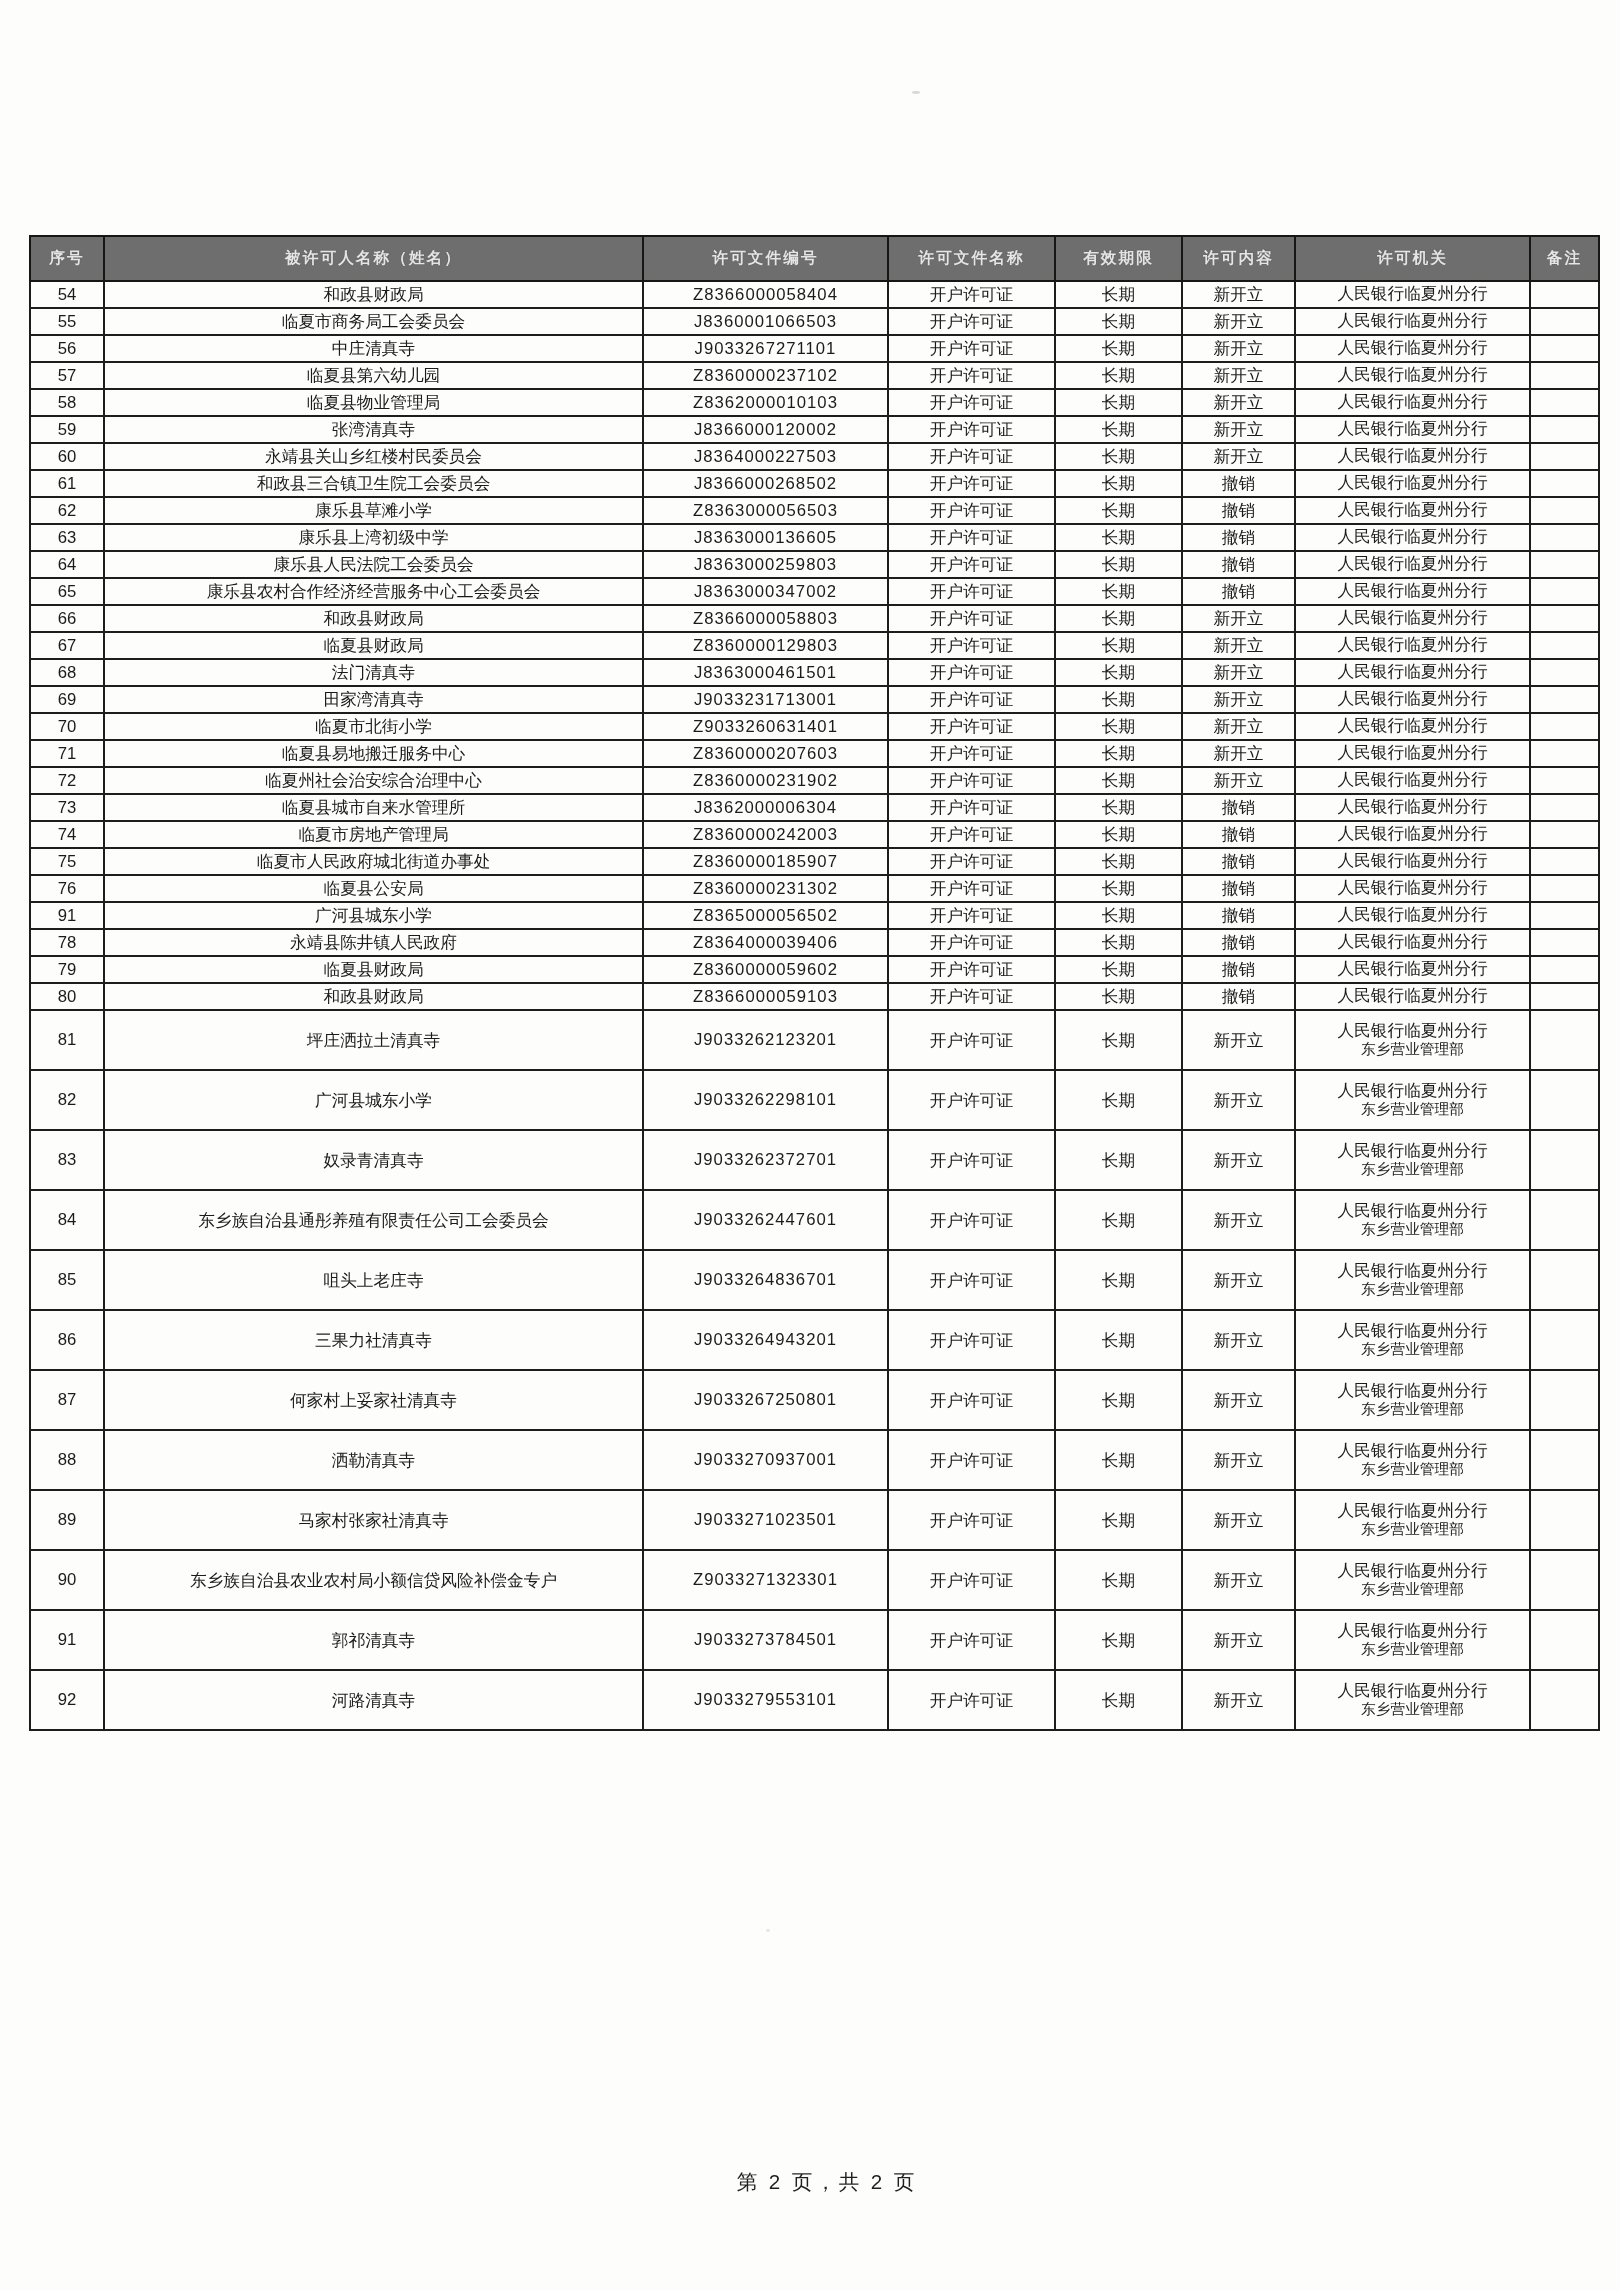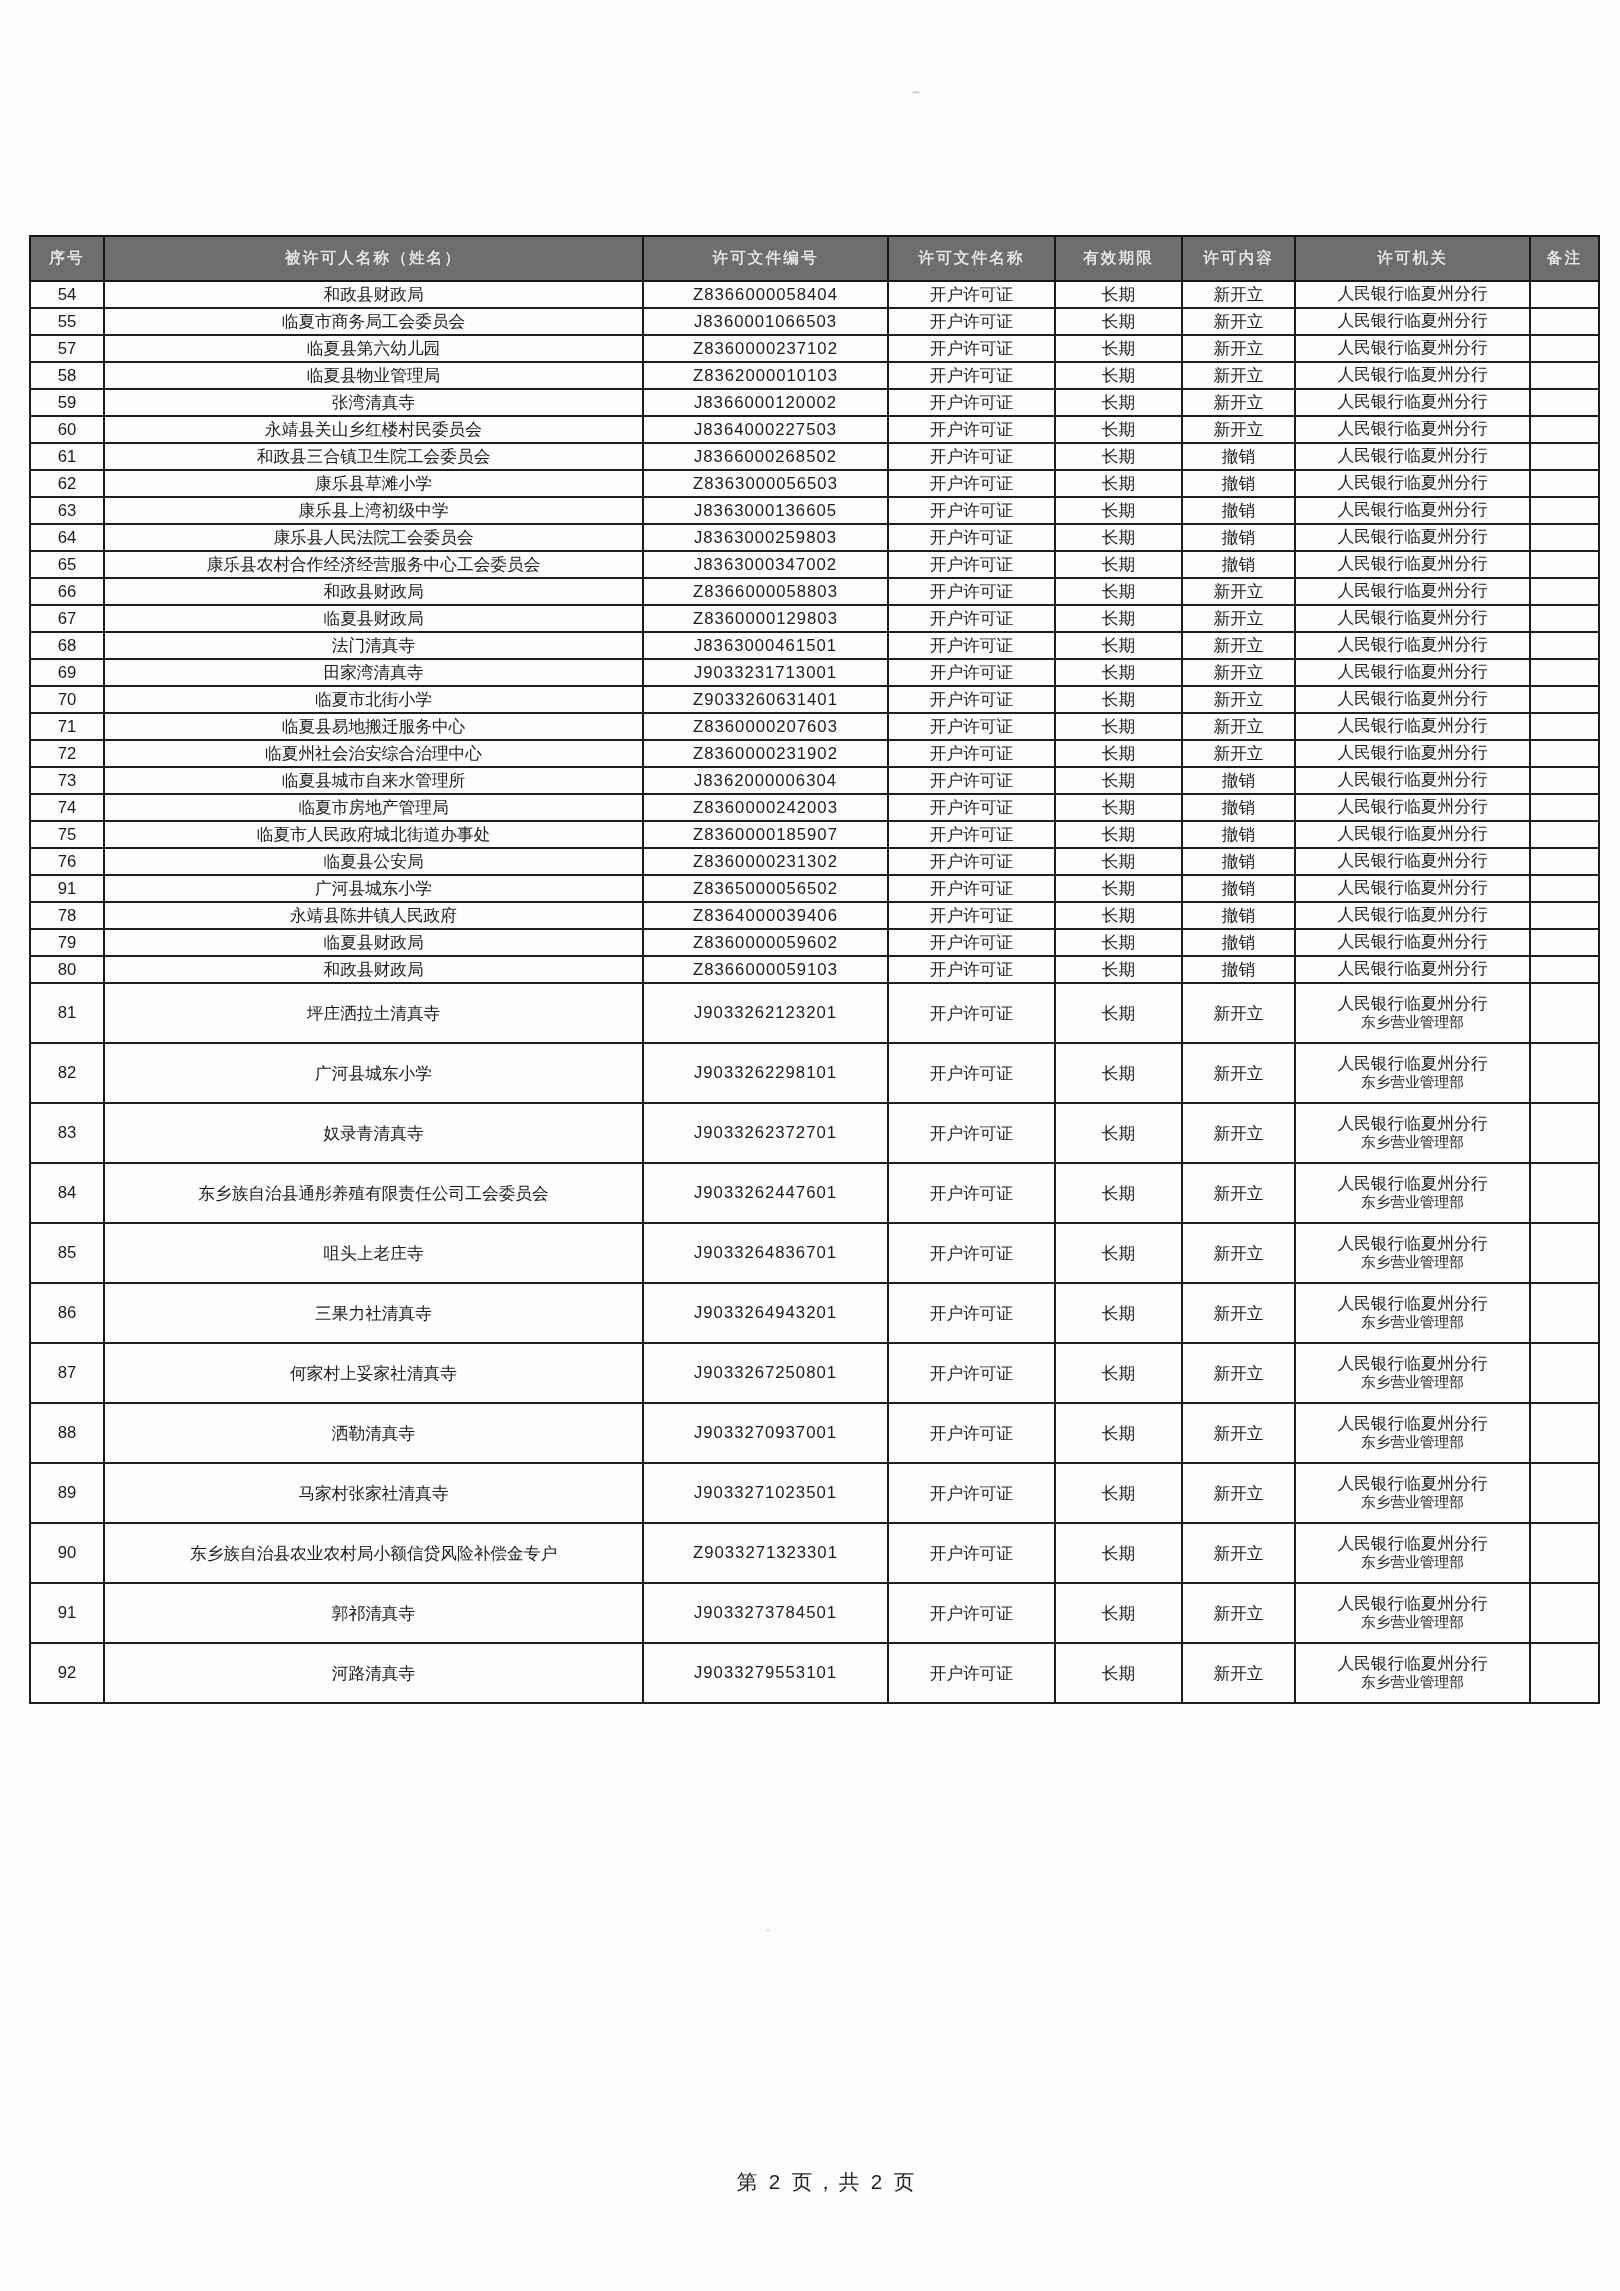--- a/index.html
+++ b/index.html
@@ -137,20 +137,33 @@
       <td class="cell-dn">开户许可证</td>
       <td class="cell-val">长期</td>
       <td class="cell-cont">新开立</td>
       <td class="cell-auth">
         <span class="a1">人民银行临夏州分行</span>
         
       </td>
       <td class="cell-remark"></td>
     </tr>
         <tr class="row">
+      <td class="cell-no">56</td>
+      <td class="cell-name">中庄清真寺</td>
+      <td class="cell-doc-no">J9033267271101</td>
+      <td class="cell-dn">开户许可证</td>
+      <td class="cell-val">长期</td>
+      <td class="cell-cont">新开立</td>
+      <td class="cell-auth">
+        <span class="a1">人民银行临夏州分行</span>
+        
+      </td>
+      <td class="cell-remark"></td>
+    </tr>
+        <tr class="row">
       <td class="cell-no">57</td>
       <td class="cell-name">临夏县第六幼儿园</td>
       <td class="cell-doc-no">Z8360000237102</td>
       <td class="cell-dn">开户许可证</td>
       <td class="cell-val">长期</td>
       <td class="cell-cont">新开立</td>
       <td class="cell-auth">
         <span class="a1">人民银行临夏州分行</span>
         
       </td>

